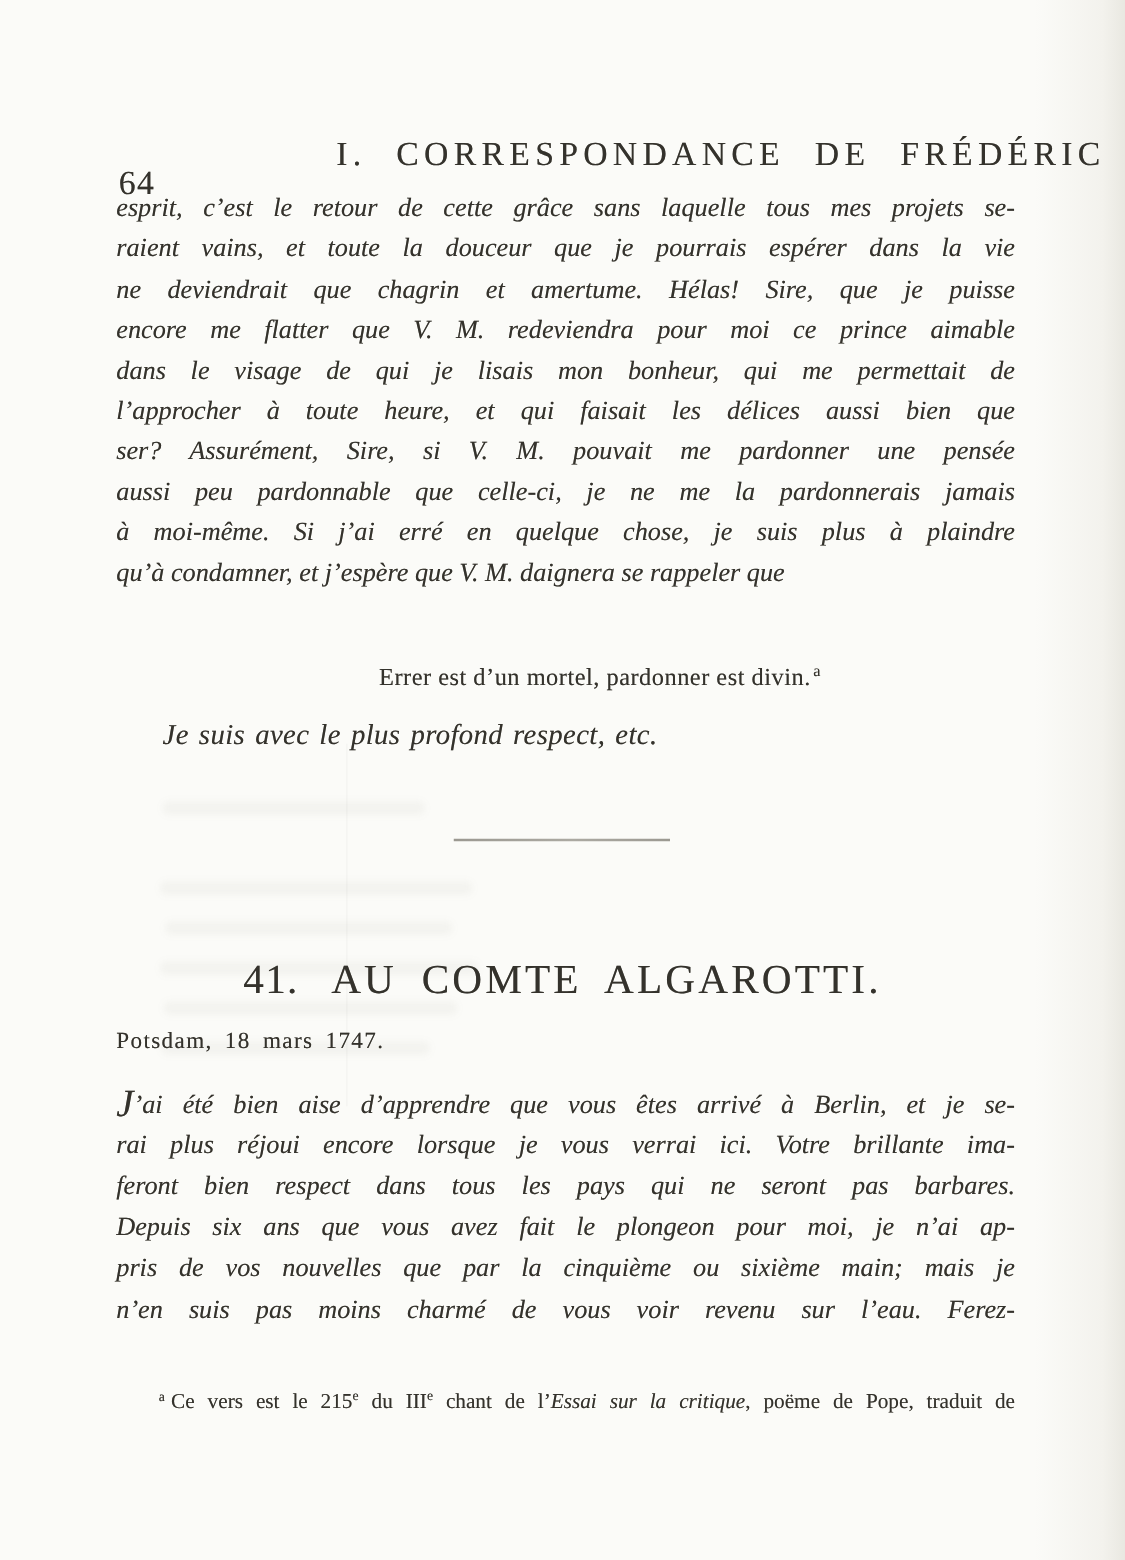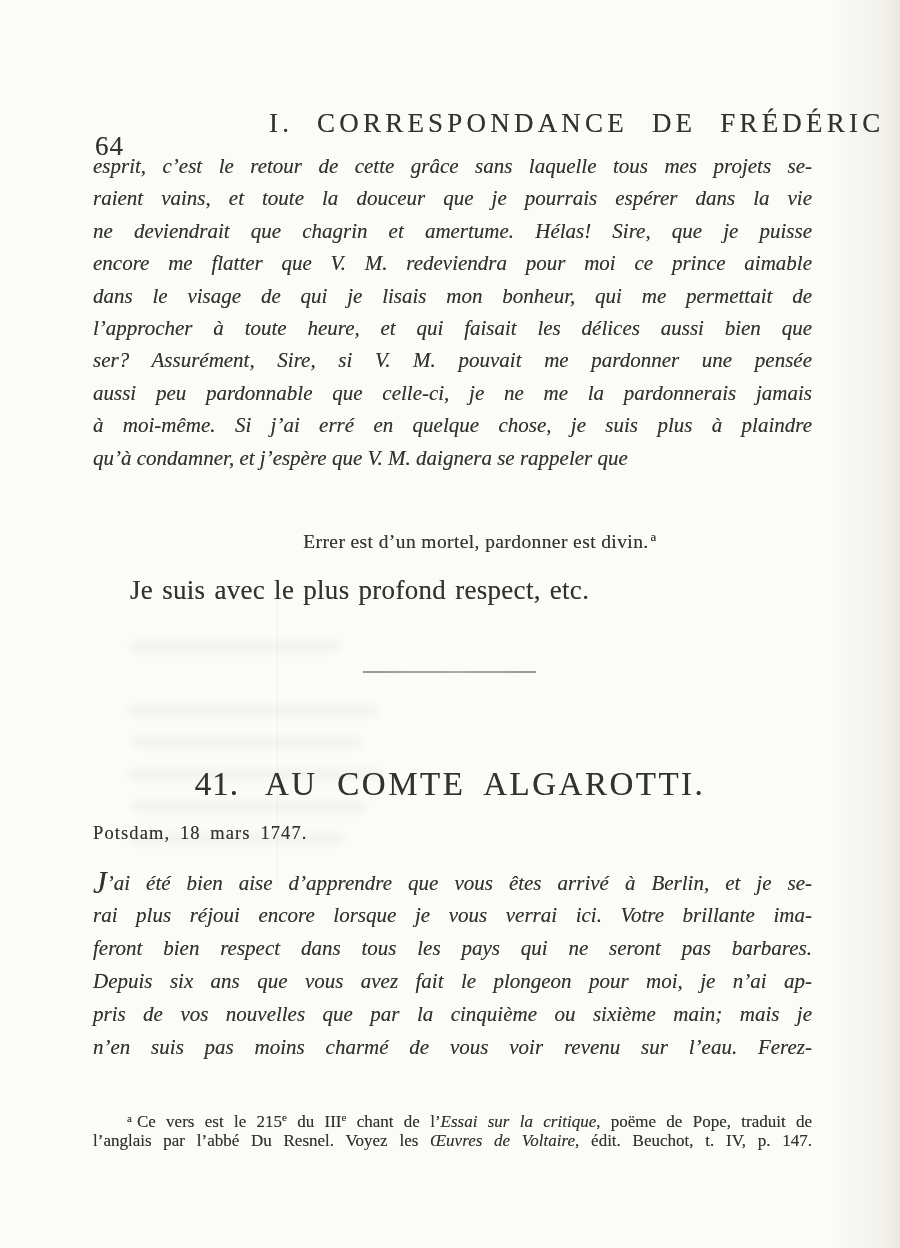--- a/index.html
+++ b/index.html
@@ -43,21 +43,21 @@
   }
   .para2 .tline { line-height: 33px; height: 33px; font-size: 21px; }
   .tline.short { text-align-last: left; -moz-text-align-last: left; }
 
   .drop-initial { font-size: 31px; vertical-align: -3px; }
 
   
   .verse-wrap { text-align: center; font-size: 19.5px; letter-spacing: 0.4px; }
   .verse-sup { font-size: 13px; vertical-align: 7px; margin-left: 2px; }
 
-  .closing-line { font-size: 27px; letter-spacing: 0.3px; word-spacing: 2px; }
+  .closing-line { font-size: 23px; letter-spacing: 0.3px; word-spacing: 2px; font-style: italic; }
 
   .section-divider {
     height: 2px;
     background: linear-gradient(90deg, #7b786f, #918e85 55%, #7b786f);
     opacity: 0.75;
   }
 
   
   .letter-heading {
     width: 910px; text-align: center;
@@ -143,16 +143,15 @@
     <div class="tline"><span class="drop-initial">J</span><span>’ai été bien aise d’apprendre que vous êtes arrivé à Berlin, et je se-</span></div>
     <div class="tline">rai plus réjoui encore lorsque je vous verrai ici. Votre brillante ima-</div>
     <div class="tline">feront bien respect dans tous les pays qui ne seront pas barbares.</div>
     <div class="tline">Depuis six ans que vous avez fait le plongeon pour moi, je n’ai ap-</div>
     <div class="tline">pris de vos nouvelles que par la cinquième ou sixième main; mais je</div>
     <div class="tline">n’en suis pas moins charmé de vous voir revenu sur l’eau. Ferez-</div>
   </div>
 
   <div class="abs footnote" style="left:93px; top:1108px;">
     <div class="fline first"><span class="fn-sup">a</span><span>Ce vers est le 215</span><span class="sup-e">e</span><span> du III</span><span class="sup-e">e</span><span> chant de l’</span><span class="it">Essai sur la critique</span><span>, poëme de Pope, traduit de</span></div>
-    <div class="fline"><span>l’anglais par l’abbé Du Resnel. Voyez les </span><span class="it">Œuvres de Voltaire</span><span>, édit. Beuchot, t. IV, p. 147.</span></div>
   </div>
 
 </div>
 
 </body></html>

